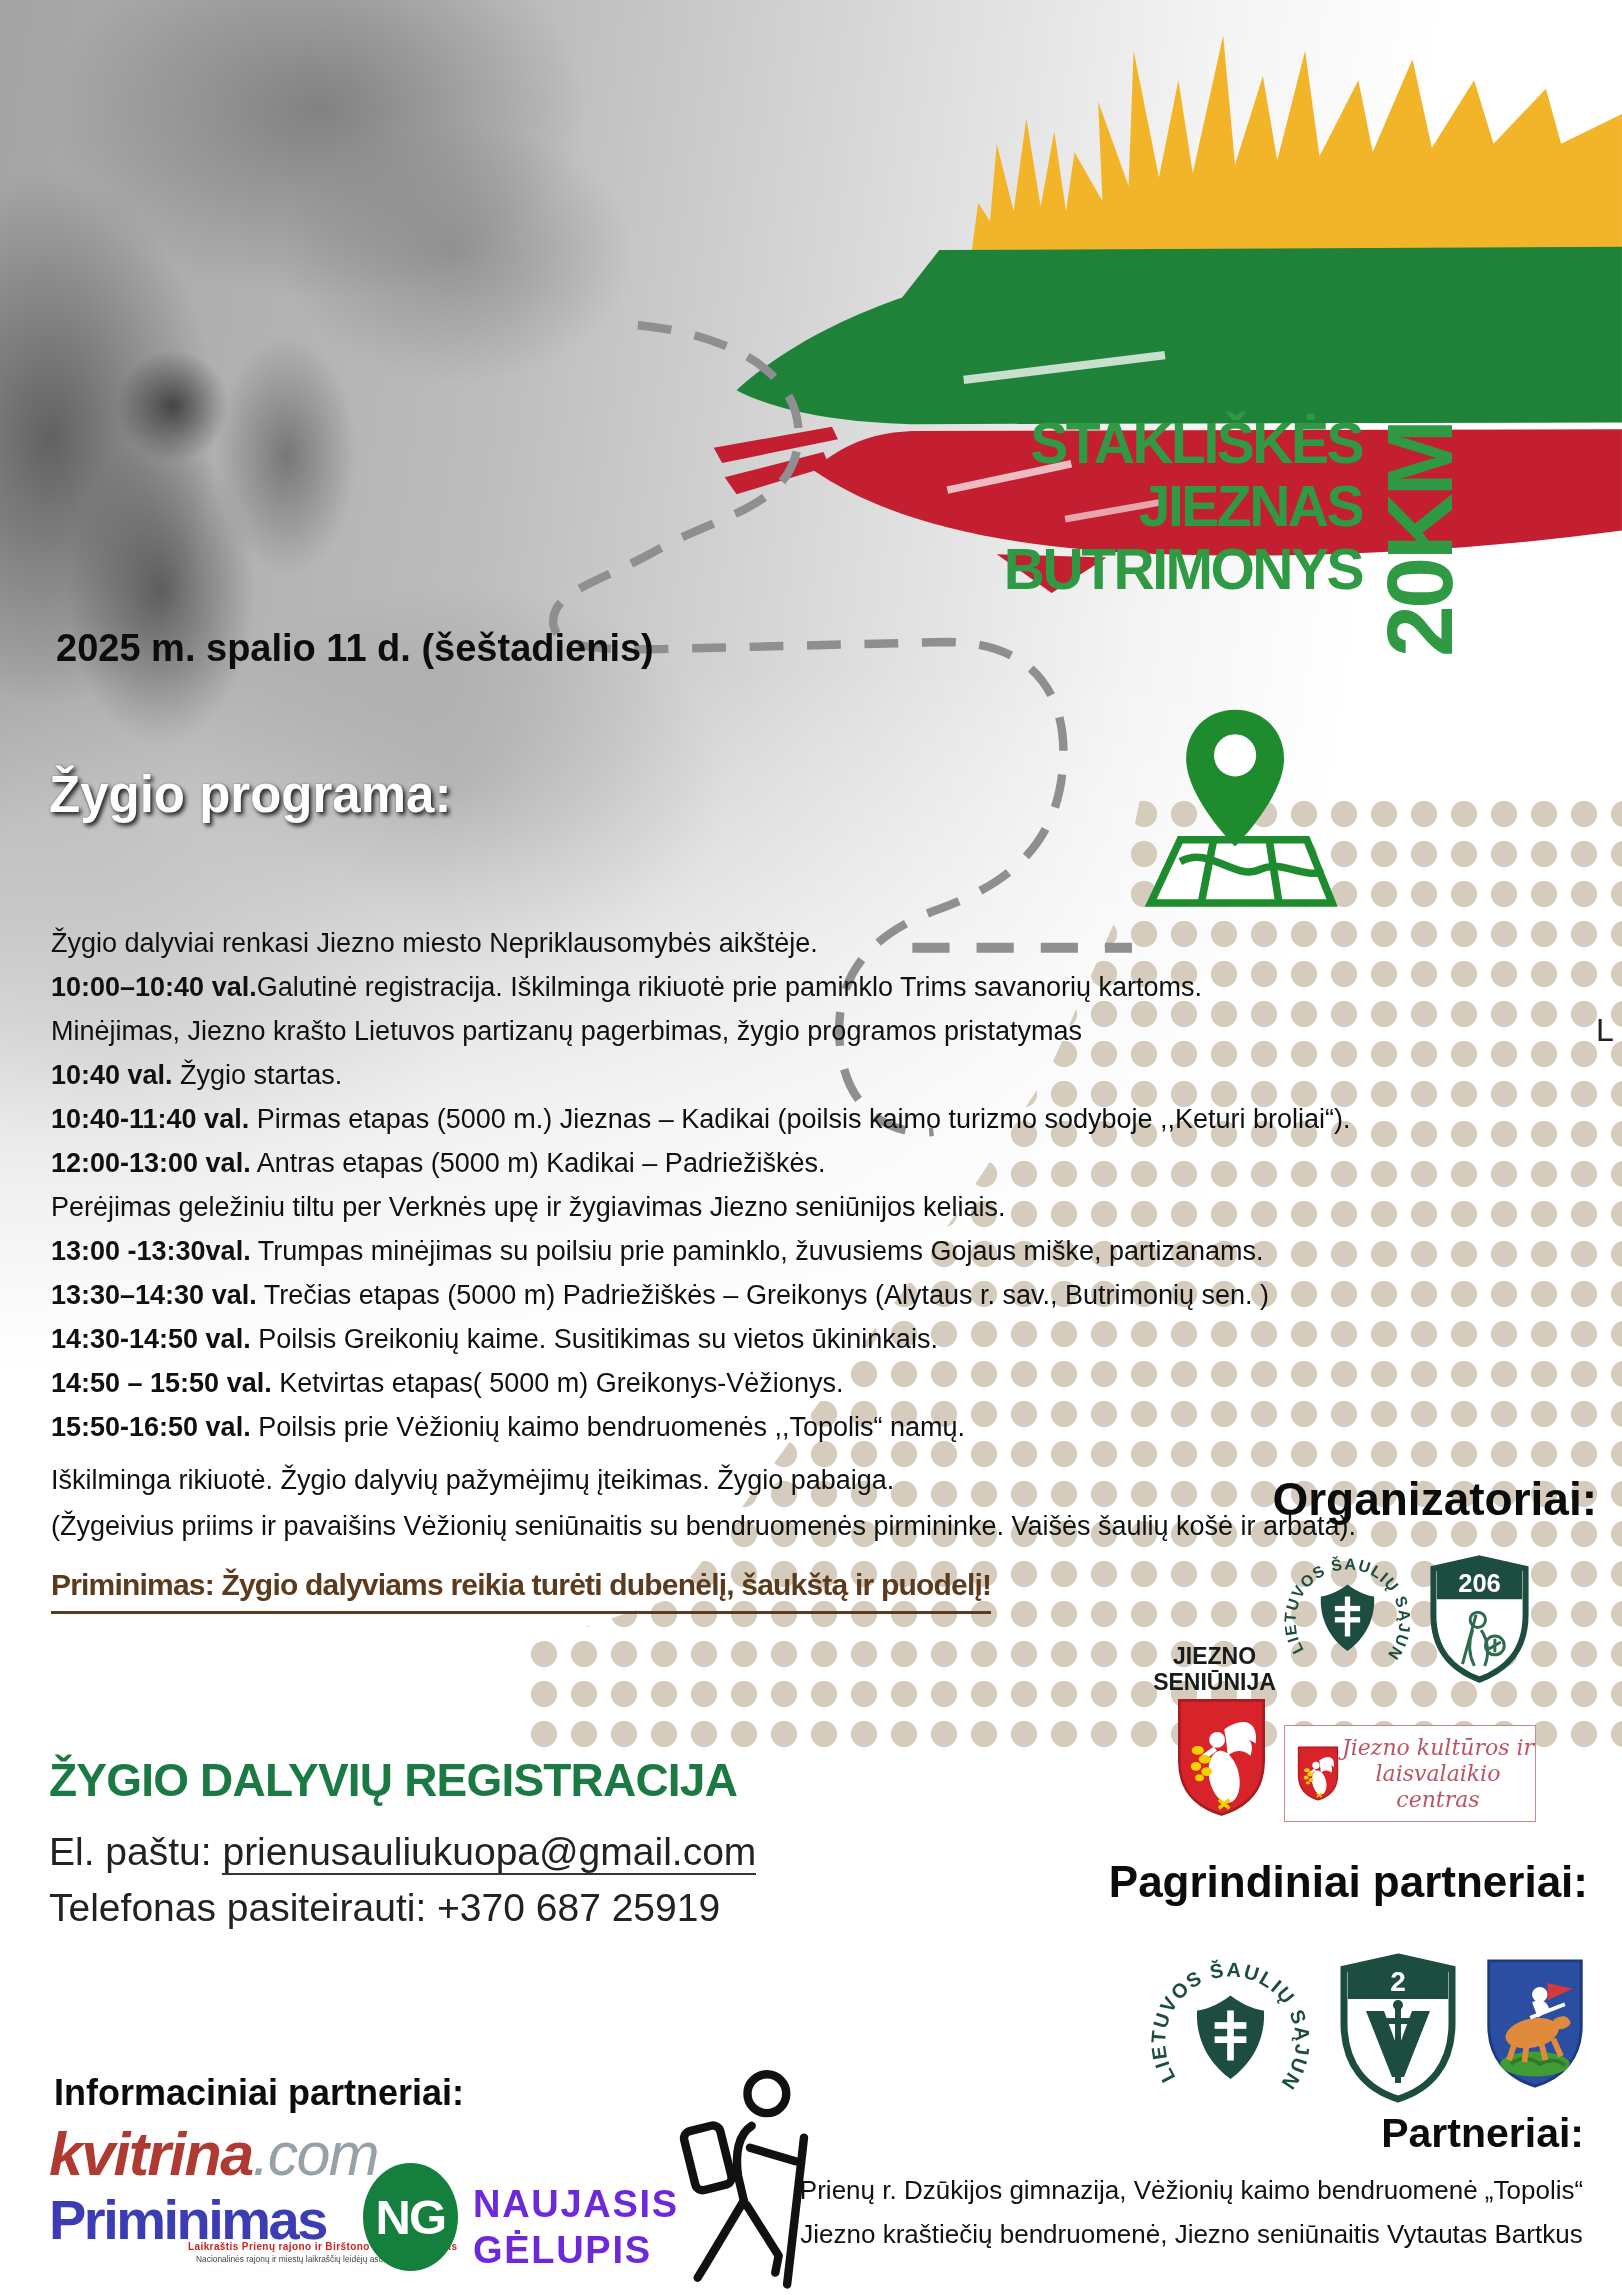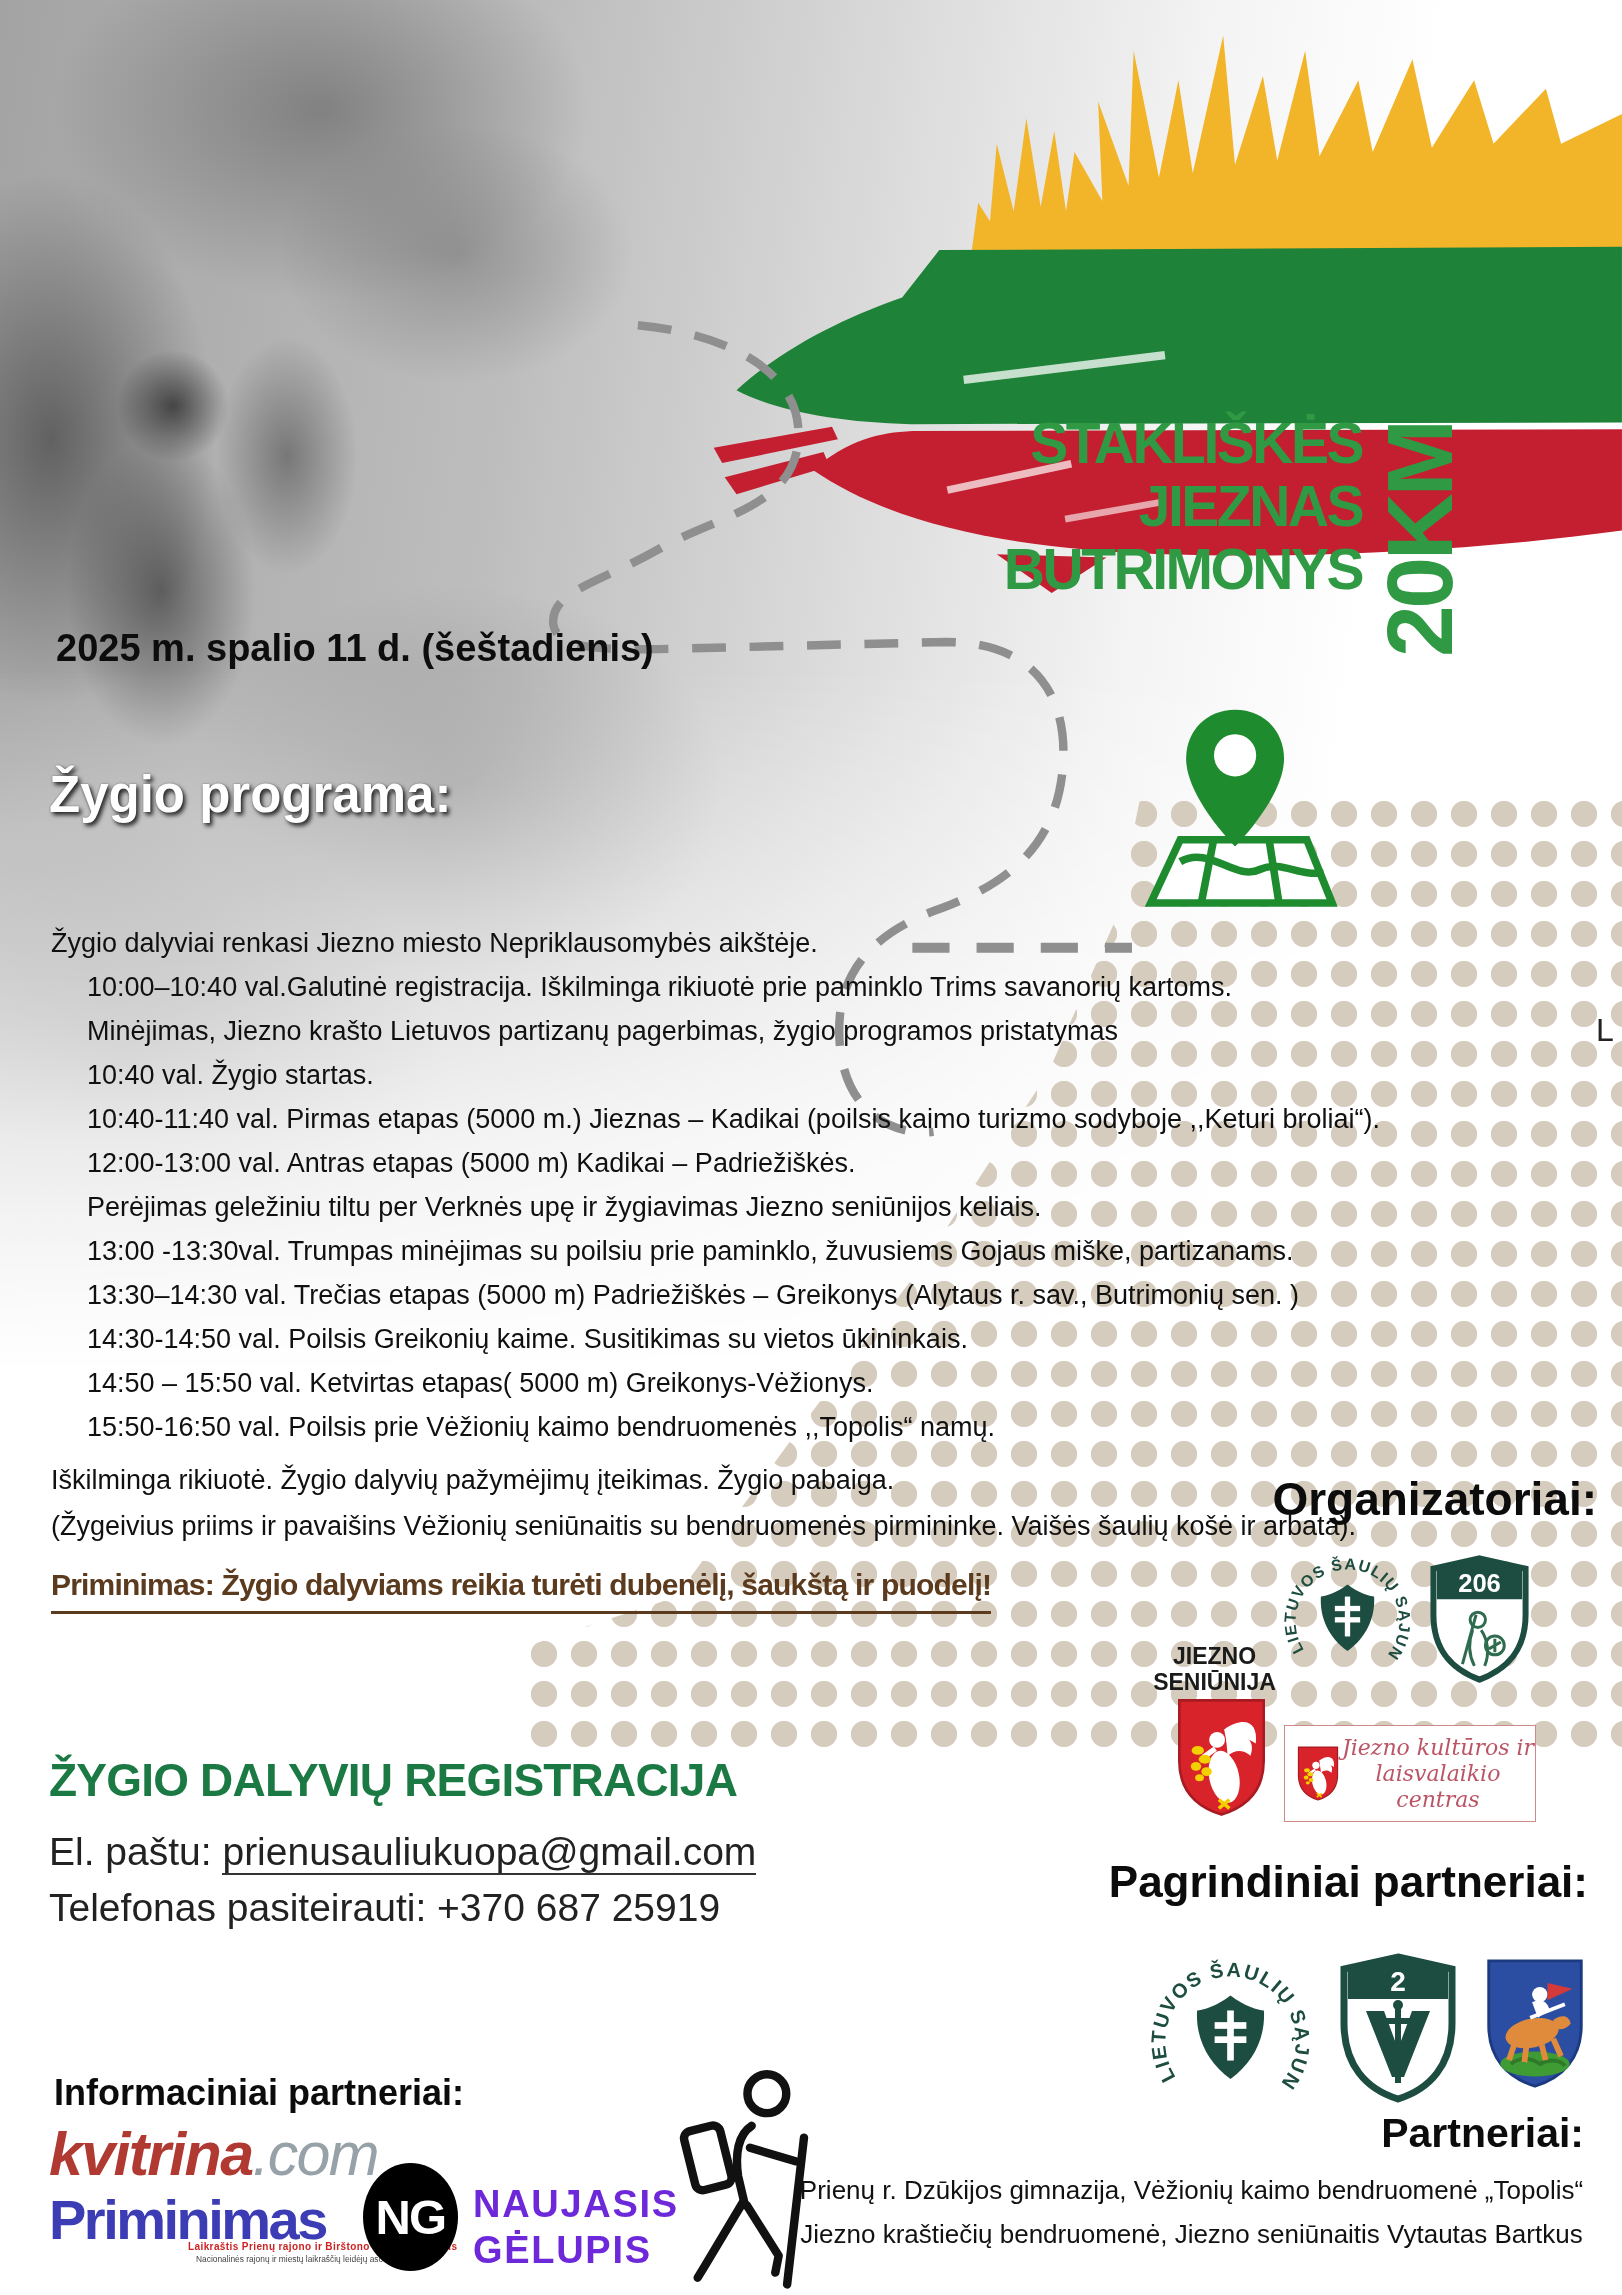--- a/index.html
+++ b/index.html
@@ -27,21 +27,21 @@
   .title{left:51px;top:68px;width:1081px;font-size:46px;font-weight:800;line-height:71px;
          color:#5b3a1d;letter-spacing:-1.7px;text-shadow:2.5px 2.5px 1.7px rgba(40,20,5,.35);}
   .towns{right:260px;top:412px;text-align:right;font-size:57px;font-weight:800;line-height:63px;
          color:#2f9a43;letter-spacing:-2.5px;}
   .km{left:1367px;top:657px;width:260px;font-size:93px;font-weight:800;color:#2f9a43;
       letter-spacing:-3.4px;transform:rotate(-90deg);transform-origin:left top;}
   .date{left:56px;top:627px;font-size:38px;font-weight:700;color:#0d0d0d;}
   .prog-head{left:49px;top:765px;font-size:51px;font-weight:800;color:#fff;
              text-shadow:2.5px 2.5px 4.2px rgba(0,0,0,.8),0 0 1.7px #666;}
   .prog{left:51px;top:921px;width:1521px;font-size:27px;line-height:44px;color:#101010;}
-  .prow b{font-weight:400;margin-left:36px;}
+  .prow b{font-weight:700;}
   .notes{margin-top:8.4px;line-height:46px;}
   .reminder{display:inline-block;margin-top:13.5px;font-size:30px;font-weight:800;color:#5b3a1d;
             border-bottom:3.4px solid #5b3a1d;padding-bottom:4.2px;letter-spacing:-0.8px;}
   .org-head{right:25px;top:1472px;font-size:46px;font-weight:800;color:#0c0c0c;}
   .seniunija{left:1151px;top:1643px;width:127px;text-align:center;font-size:23px;font-weight:800;
              line-height:26px;color:#1a1a1a;}
   .culture-box{left:1284px;top:1725px;width:250px;height:95px;border:1.7px solid #cc8a8a;background:#fff;
                display:flex;align-items:center;}
   .culture-text{font-family:"DejaVu Serif",serif;font-style:italic;color:#bb5566;font-size:22px;
                 line-height:26px;text-align:center;flex:1;}
@@ -51,21 +51,21 @@
   .reg{left:49px;top:1753px;}
   .reg-h{font-size:46px;font-weight:800;color:#1b7a43;letter-spacing:-0.8px;margin-bottom:17px;}
   .reg-line{font-size:39px;color:#222;line-height:56px;}
   .email{border-bottom:2.5px solid #333;text-decoration:none;color:#222;}
   .info-head{left:54px;top:2072px;font-size:36px;font-weight:800;color:#0c0c0c;}
   .kvitrina{left:49px;top:2119px;font-size:61px;font-style:italic;font-weight:700;color:#b03931;letter-spacing:-1.7px;}
   .kvitrina .tld{color:#97a1a8;font-weight:400;}
   .gyvenimas{left:49px;top:2187px;font-size:56px;font-weight:800;color:#3c3cb4;letter-spacing:-2.5px;}
   .gy-tag1{left:188px;top:2241px;font-size:10px;font-weight:700;color:#cc2222;letter-spacing:0.4px;}
   .gy-tag2{left:196px;top:2254px;font-size:8.4px;color:#444;}
-  .ng{left:363px;top:2163px;width:95px;height:108px;background:#000000;border-radius:50%;
+  .ng{left:363px;top:2163px;width:95px;height:108px;background:#15803d;border-radius:50%;
       display:flex;align-items:center;justify-content:center;font-size:49px;font-weight:800;color:#fff;letter-spacing:-1.7px;}
   .ng-name{left:473px;top:2181px;font-size:38px;font-weight:700;color:#6d28d9;letter-spacing:1.7px;line-height:46px;}
   .strayL{left:1596px;top:1012px;font-size:32px;color:#222;}
   svg text{font-family:"Liberation Sans",sans-serif;}
 </style>
 </head>
 <body>
 
 <div class="poster">
 

